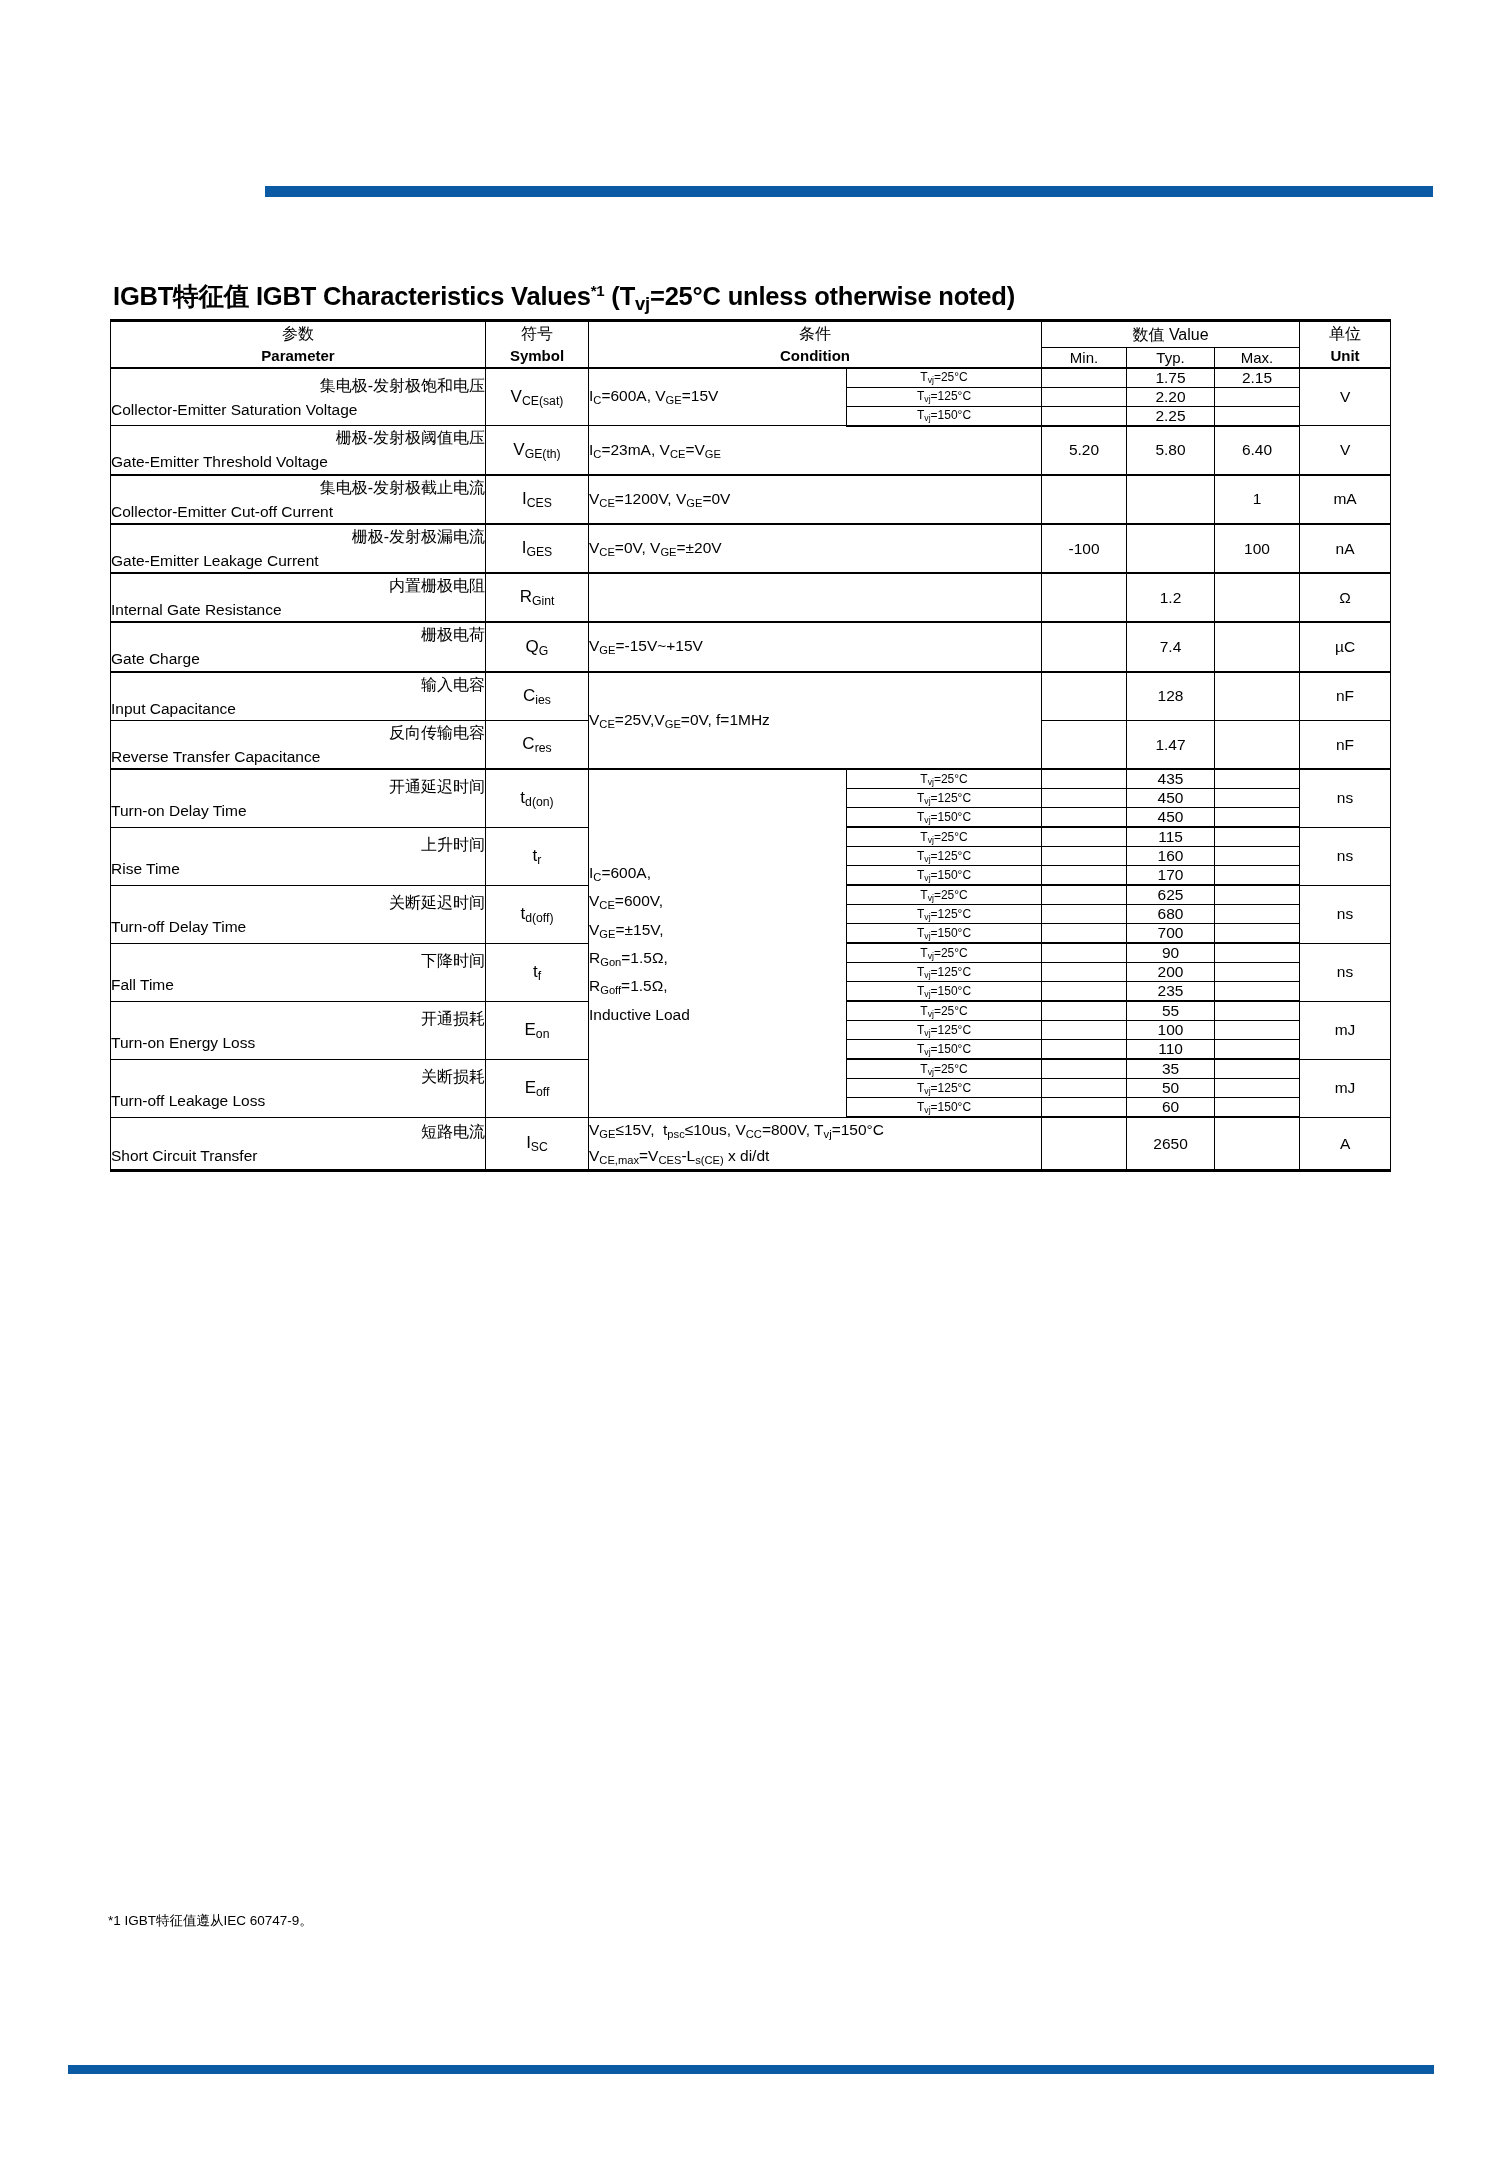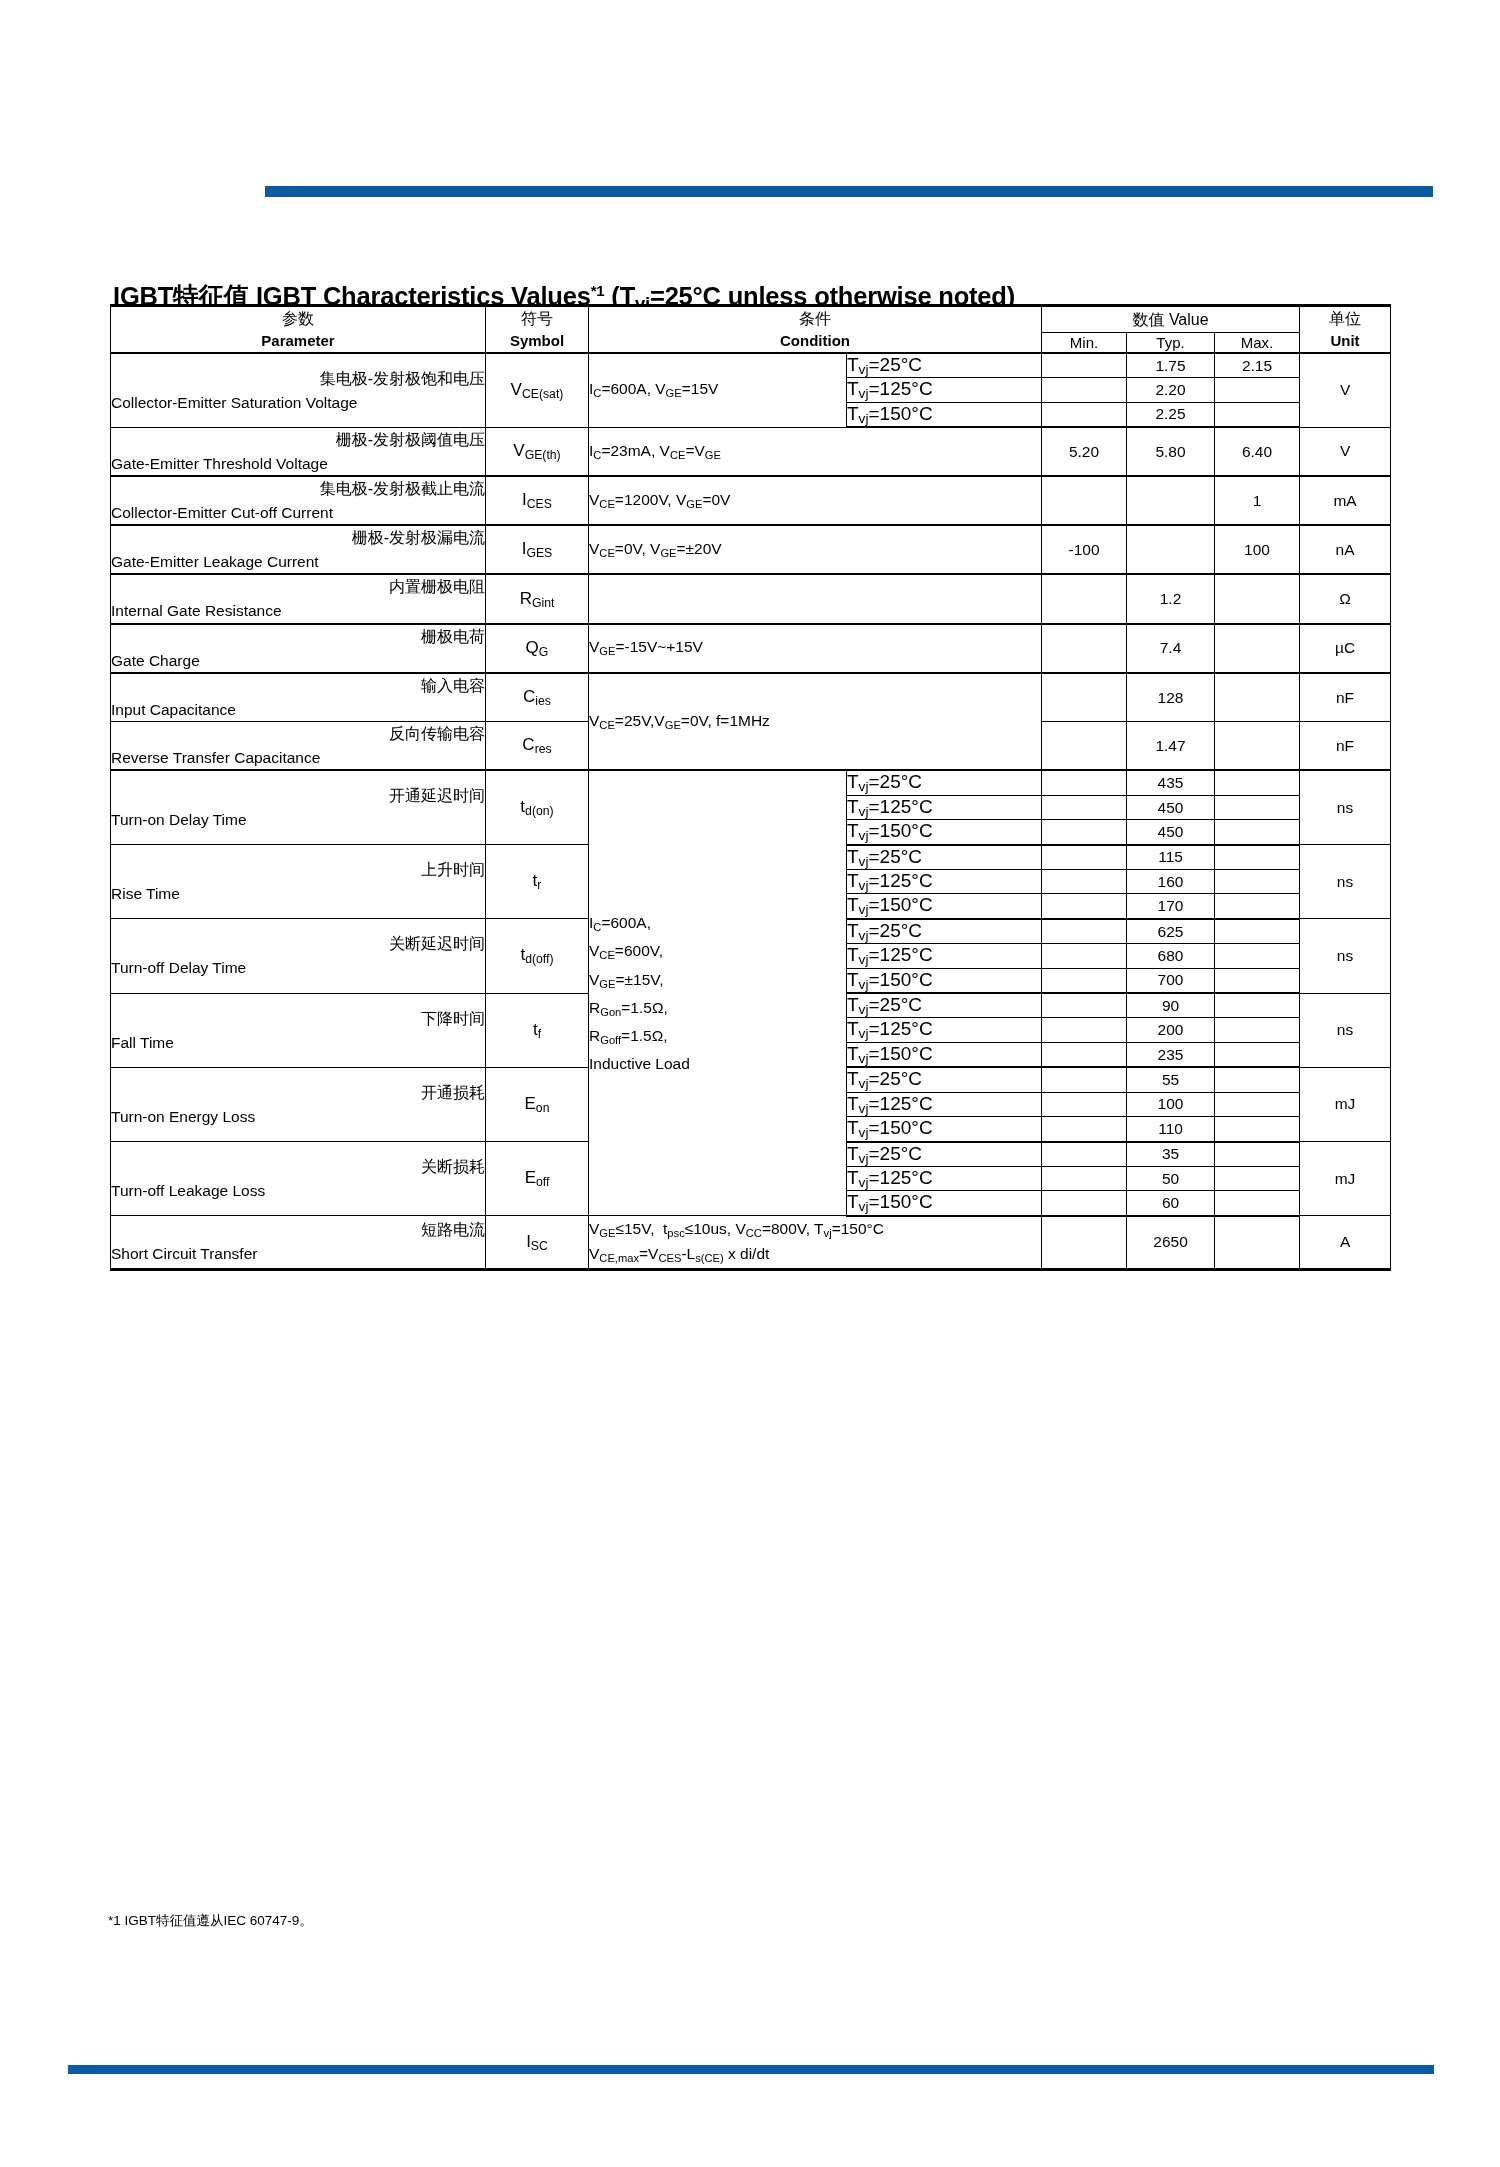--- a/index.html
+++ b/index.html
@@ -48,21 +48,21 @@
   .doc-title sup{font-size:15px;vertical-align:super;}
   
   .footnote{
     position:absolute;
     left:108px;top:1912px;
     font-size:13.5px;
   }
   
   table.spec{
     position:absolute;
-    left:110px;top:304px;
+    left:110px;top:319px;
     width:1280px;
     border-collapse:collapse;
     table-layout:fixed;
     font-size:15.5px;
   }
   table.spec col.c-param{width:375px;}
   table.spec col.c-sym{width:103px;}
   table.spec col.c-cond{width:258px;}
   table.spec col.c-temp{width:195px;}
   table.spec col.c-min{width:85px;}
@@ -100,21 +100,21 @@
   .p-cell{
     padding:10px 0 10px 20px;
     line-height:1.5;
   }
   .p-cell .zh{display:block;font-size:16px;text-align:right;}
   .p-cell .en{display:block;font-size:15.5px;}
 
   .sym-cell{text-align:center;font-size:17px;padding:4px 2px;}
   .cond-cell{padding:6px 0 6px 12px;font-size:15.5px;line-height:1.6;}
   .cond-cell-multi{padding:8px 0 8px 12px;font-size:15.5px;line-height:1.75;}
-  .temp-cell{font-size:19px;padding:8px 2px;}
+  .temp-cell{text-align:center;font-size:12px;padding:8px 2px;}
   .val-cell{text-align:center;font-size:15.5px;padding:8px 2px;}
   .unit-cell{text-align:center;font-size:15.5px;padding:4px 2px;}
 
   sub{font-size:.72em;vertical-align:-0.25em;}
   sup{font-size:.72em;vertical-align:0.5em;}
   .nb{white-space:nowrap;}
 </style>
 </head>
 <body>
 

